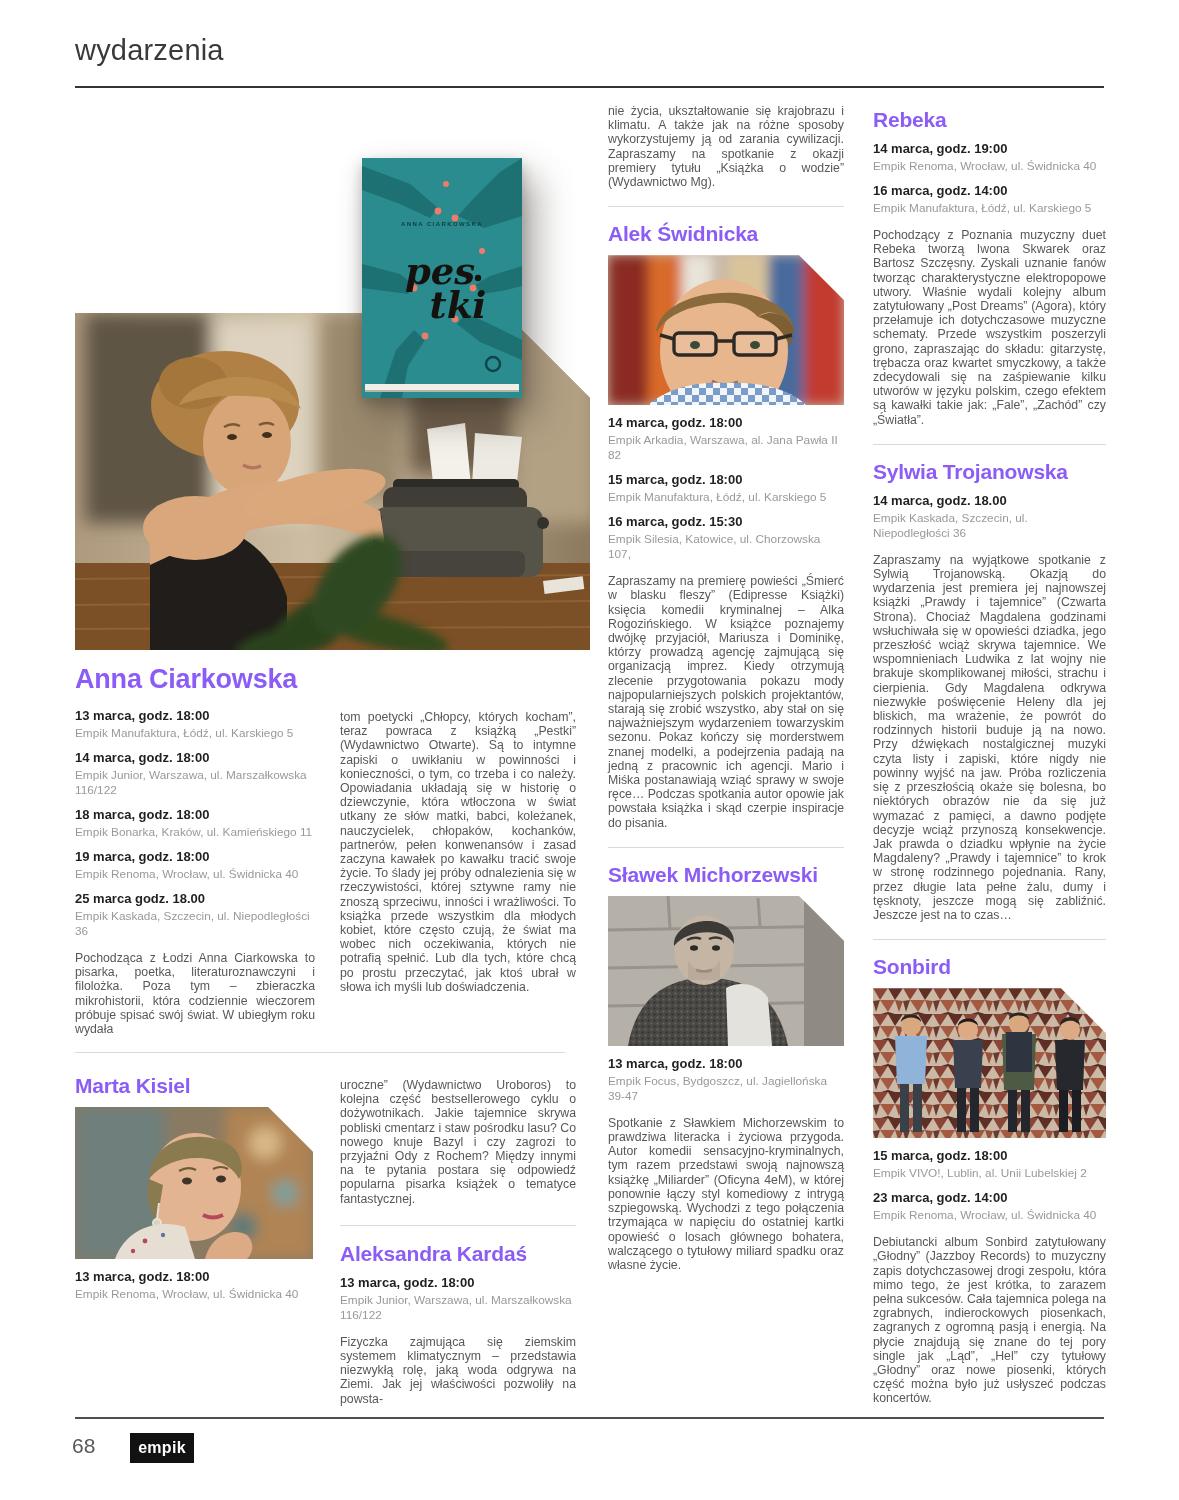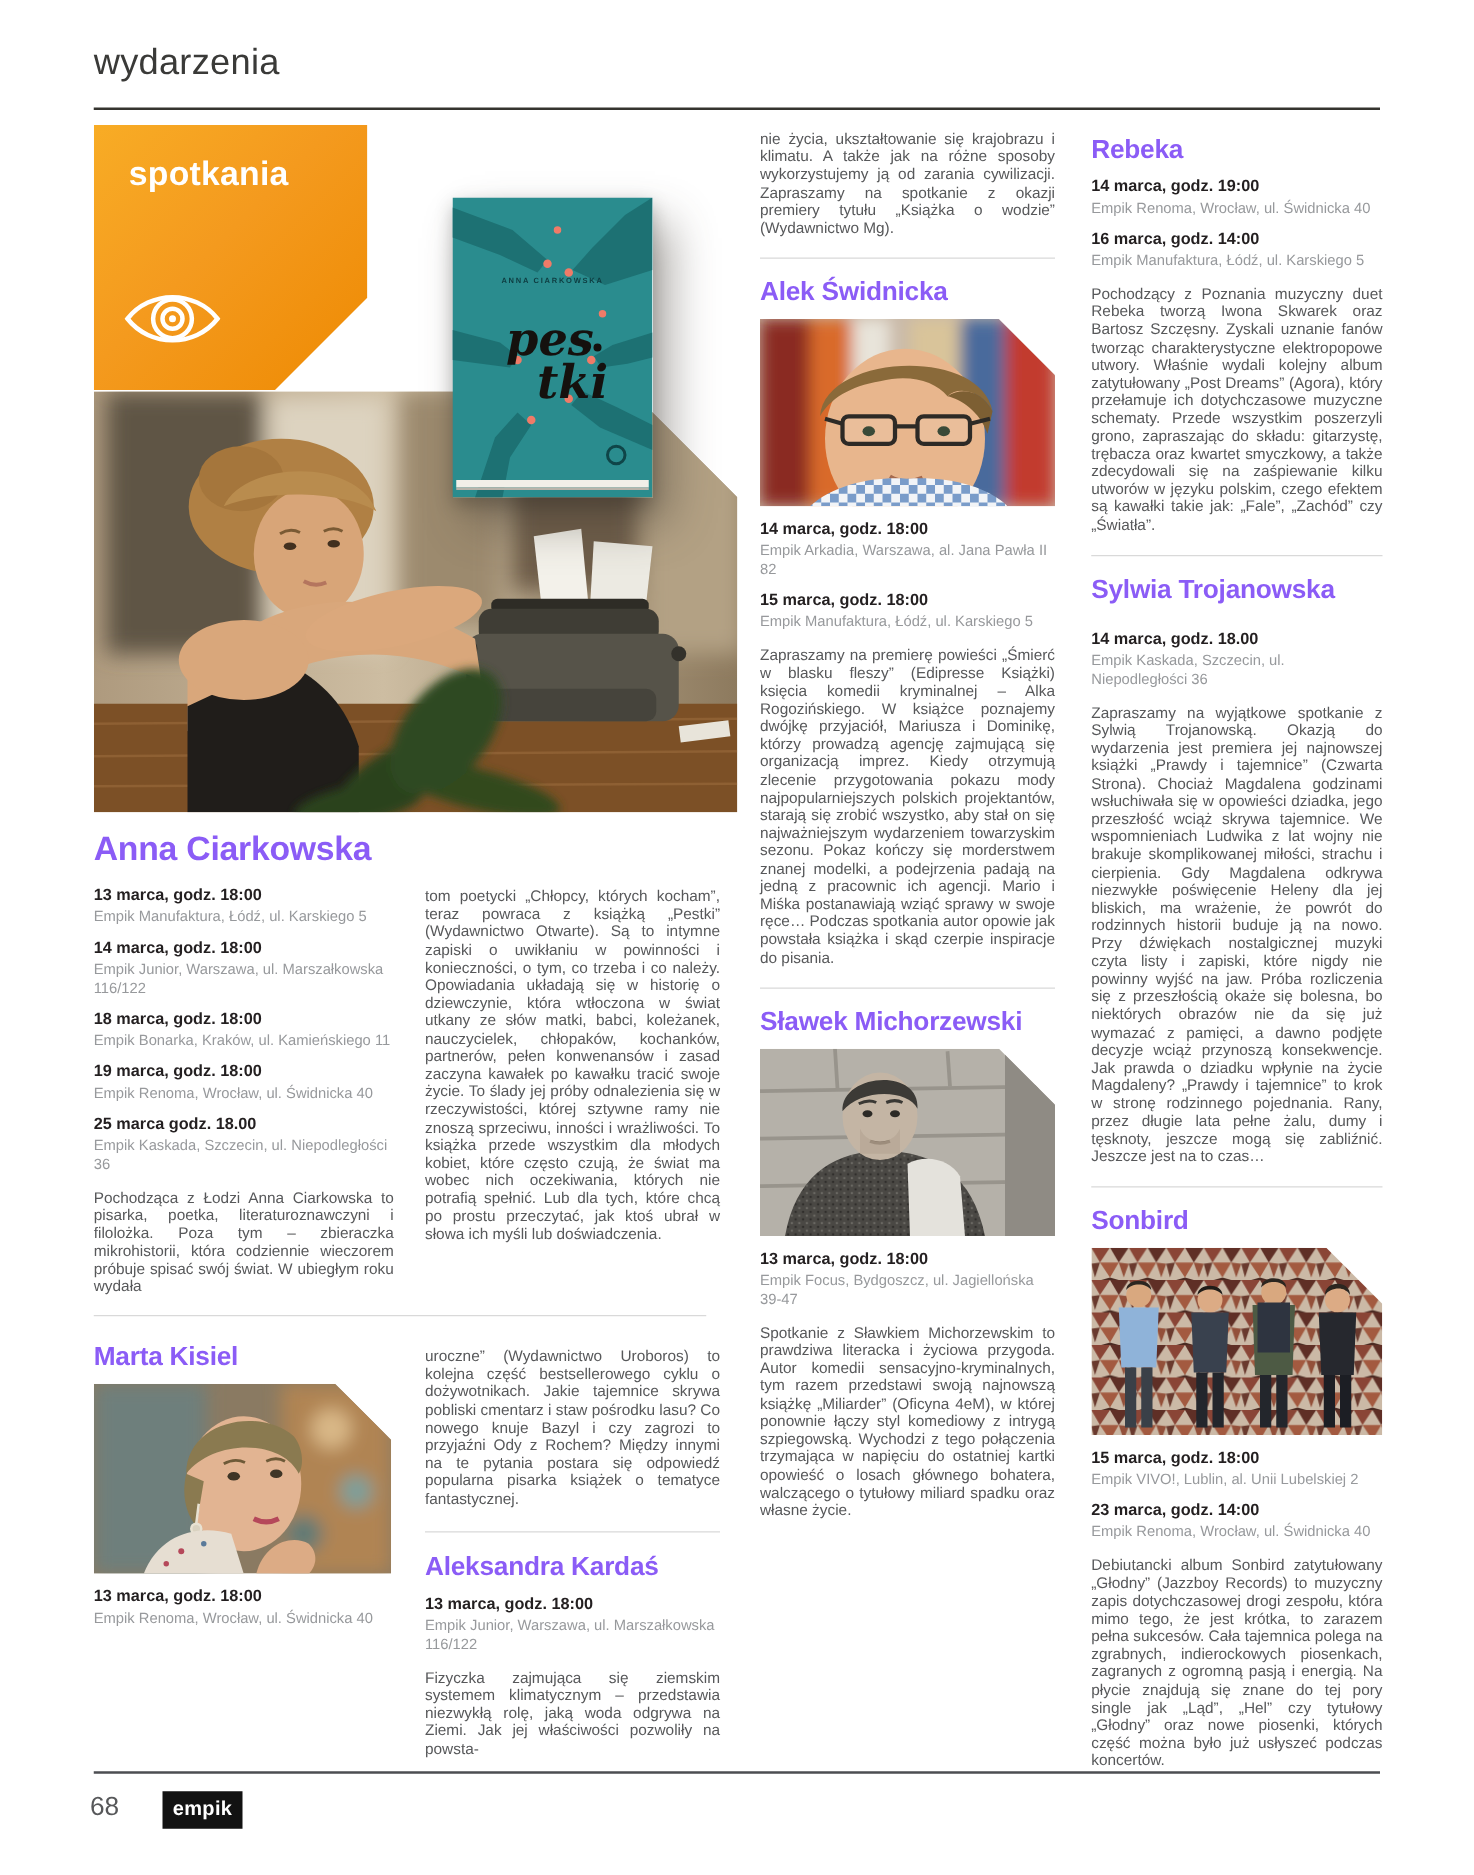--- a/index.html
+++ b/index.html
@@ -63,33 +63,20 @@
               letter-spacing:.3px;}
 </style>
 </head>
 <body>
 
 <div id="page">
 
   <div class="header-title">wydarzenia</div>
   <div class="header-rule"></div>
 
-  <div class="badge">
-    <div class="badge-label">spotkania</div>
-    <span class="badge-eye">
-      <svg width="82" height="62" viewBox="0 0 82 62">
-        <g fill="none" stroke="#ffffff" stroke-width="3.6">
-          <path d="M5,31 C23,8 59,8 77,31 C59,54 23,54 5,31 Z"></path>
-          <circle cx="41" cy="31" r="15.5"></circle>
-          <circle cx="41" cy="31" r="8"></circle>
-        </g>
-        <circle cx="41" cy="31" r="2.8" fill="#ffffff"></circle>
-      </svg>
-    </span>
-  </div>
 
   <div class="book">
     <svg class="photo" width="160" height="240" viewBox="0 0 160 240">
       <rect width="160" height="240" fill="#2a8c8e"></rect>
       <g fill="#1d7173">
         <polygon points="0,8 48,26 76,50 68,60 38,46 0,32"></polygon>
         <polygon points="160,0 160,58 122,70 96,58 112,40 138,14"></polygon>
         <polygon points="0,106 38,116 52,127 46,136 0,130"></polygon>
         <polygon points="18,240 34,192 52,172 63,182 46,208 40,240"></polygon>
         <polygon points="160,202 118,184 95,166 104,155 132,168 160,182"></polygon>
@@ -311,20 +298,24 @@
     </div>
     <div class="events">
       <div class="event">
         <div class="date">14 marca, godz. 18:00</div>
         <div class="venue">Empik Arkadia, Warszawa, al. Jana Pawła II 82</div>
       </div>
       <div class="event">
         <div class="date">15 marca, godz. 18:00</div>
         <div class="venue">Empik Manufaktura, Łódź, ul. Karskiego 5</div>
       </div>
+      <div class="event">
+        <div class="date">16 marca, godz. 15:30</div>
+        <div class="venue">Empik Silesia, Katowice, ul. Chorzowska 107,</div>
+      </div>
     </div>
     <p class="p-body">Zapraszamy na premierę powieści „Śmierć w blasku fleszy” (Edipresse Książki) księcia komedii kryminalnej – Alka Rogozińskiego. W książce poznajemy dwójkę przyjaciół, Mariusza i Dominikę, którzy prowadzą agencję zajmującą się organizacją imprez. Kiedy otrzymują zlecenie przygotowania pokazu mody najpopularniejszych polskich projektantów, starają się zrobić wszystko, aby stał on się najważniejszym wydarzeniem towarzyskim sezonu. Pokaz kończy się morderstwem znanej modelki, a podejrzenia padają na jedną z pracownic ich agencji. Mario i Miśka postanawiają wziąć sprawy w swoje ręce… Podczas spotkania autor opowie jak powstała książka i skąd czerpie inspiracje do pisania.</p>
     <hr class="divider">
 
     <h3>Sławek Michorzewski</h3>
     <div class="fig">
       <svg class="photo cut" width="236" height="150" viewBox="0 0 236 150">
         <defs>
           <pattern id="tweed" width="6" height="6" patternUnits="userSpaceOnUse">
             <rect width="6" height="6" fill="#4a4844"></rect>
@@ -374,21 +365,21 @@
       </div>
       <div class="event">
         <div class="date">16 marca, godz. 14:00</div>
         <div class="venue">Empik Manufaktura, Łódź, ul. Karskiego 5</div>
       </div>
     </div>
     <p class="p-body">Pochodzący z Poznania muzyczny duet Rebeka tworzą Iwona Skwarek oraz Bartosz Szczęsny. Zyskali uznanie fanów tworząc charakterystyczne elektropopowe utwory. Właśnie wydali kolejny album zatytułowany „Post Dreams” (Agora), który przełamuje ich dotychczasowe muzyczne schematy. Przede wszystkim poszerzyli grono, zapraszając do składu: gitarzystę, trębacza oraz kwartet smyczkowy, a także zdecydowali się na zaśpiewanie kilku utworów w języku polskim, czego efektem są kawałki takie jak: „Fale”, „Zachód” czy „Światła”.</p>
     <hr class="divider">
 
     <h3>Sylwia Trojanowska</h3>
-    <div class="events" style="margin-top:19px;">
+    <div class="events" style="margin-top:9px;">
       <div class="event">
         <div class="date">14 marca, godz. 18.00</div>
         <div class="venue">Empik Kaskada, Szczecin, ul. Niepodległości 36</div>
       </div>
     </div>
     <p class="p-body">Zapraszamy na wyjątkowe spotkanie z Sylwią Trojanowską. Okazją do wydarzenia jest premiera jej najnowszej książki „Prawdy i tajemnice” (Czwarta Strona). Chociaż Magdalena godzinami wsłuchiwała się w opowieści dziadka, jego przeszłość wciąż skrywa tajemnice. We wspomnieniach Ludwika z lat wojny nie brakuje skomplikowanej miłości, strachu i cierpienia. Gdy Magdalena odkrywa niezwykłe poświęcenie Heleny dla jej bliskich, ma wrażenie, że powrót do rodzinnych historii buduje ją na nowo. Przy dźwiękach nostalgicznej muzyki czyta listy i zapiski, które nigdy nie powinny wyjść na jaw. Próba rozliczenia się z przeszłością okaże się bolesna, bo niektórych obrazów nie da się już wymazać z pamięci, a dawno podjęte decyzje wciąż przynoszą konsekwencje. Jak prawda o dziadku wpłynie na życie Magdaleny? „Prawdy i tajemnice” to krok w stronę rodzinnego pojednania. Rany, przez długie lata pełne żalu, dumy i tęsknoty, jeszcze mogą się zabliźnić. Jeszcze jest na to czas…</p>
     <hr class="divider">
 
     <h3>Sonbird</h3>
     <div class="fig">

